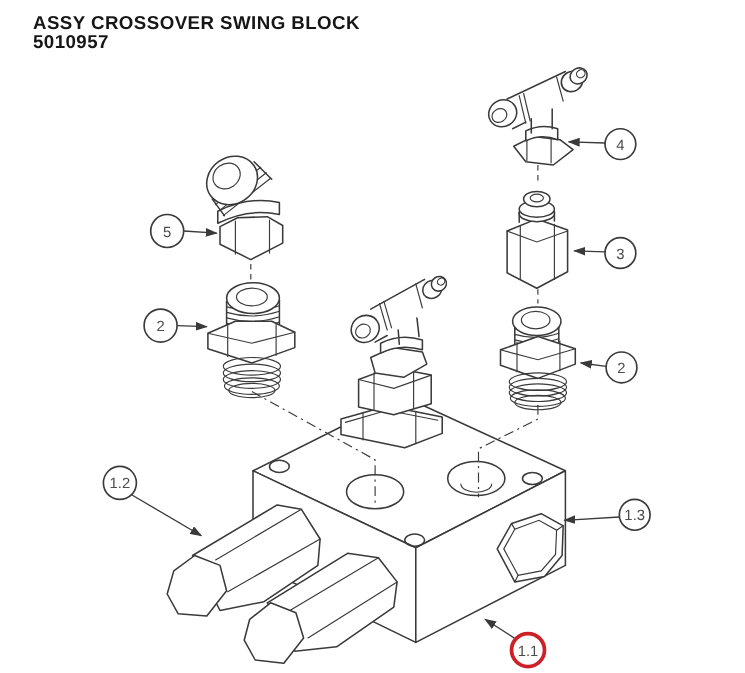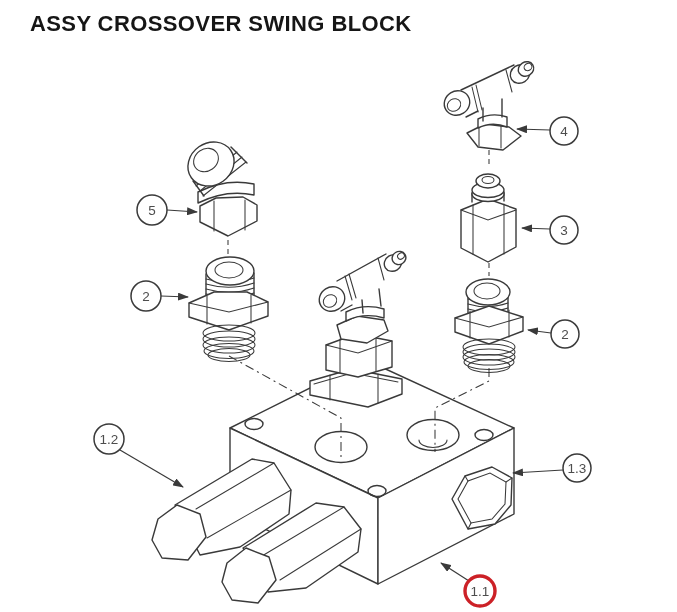--- a/index.html
+++ b/index.html
@@ -1,34 +1,35 @@
 <!DOCTYPE html>
 <html><head>
 <meta charset="utf-8">
 <style>
   html,body{margin:0;padding:0;background:#ffffff;}
   body{width:677px;height:612px;position:relative;font-family:"Liberation Sans",sans-serif;overflow:hidden;}
   .title-block{position:absolute;left:30px;top:12px;color:#161616;font-weight:bold;
-               font-size:22px;line-height:1.05;letter-spacing:.4px;white-space:nowrap;}
+               font-size:17px;line-height:1.05;letter-spacing:.4px;white-space:nowrap;}
   svg{position:absolute;left:0;top:0;}
   .ln{stroke:#3a3a3a;stroke-width:1.4;fill:none;stroke-linejoin:round;stroke-linecap:round;}
   .lnw{stroke:#3a3a3a;stroke-width:1.4;fill:#ffffff;stroke-linejoin:round;}
   .thin{stroke:#3a3a3a;stroke-width:1.05;fill:none;stroke-linecap:round;}
   .dash{stroke:#3a3a3a;stroke-width:1.05;fill:none;stroke-dasharray:5 4;}
   .dashdot{stroke:#3a3a3a;stroke-width:1.05;fill:none;stroke-dasharray:9 4 2 4;}
   .balloon{stroke:#3a3a3a;stroke-width:1.5;fill:#ffffff;}
   .balloon-red{stroke:#cc2127;stroke-width:3.4;fill:#ffffff;}
   .btext{fill:#4d4d4d;font-family:"Liberation Sans",sans-serif;font-size:13.5px;text-anchor:middle;}
   .leader{stroke:#3a3a3a;stroke-width:1.2;fill:none;}
 </style>
 </head>
 <body>
 
 <div class="title-block">
   <div>ASSY CROSSOVER SWING BLOCK</div>
+  <div>5010957</div>
 </div>
 
 <svg width="677" height="612" viewBox="0 0 677 612">
   <defs>
     <marker id="arrow" markerWidth="11" markerHeight="8" refX="10" refY="4" orient="auto" markerUnits="userSpaceOnUse">
       <path d="M0,0 L11,4 L0,8 Z" fill="#3a3a3a"></path>
     </marker>
   </defs>
 
   <g>

